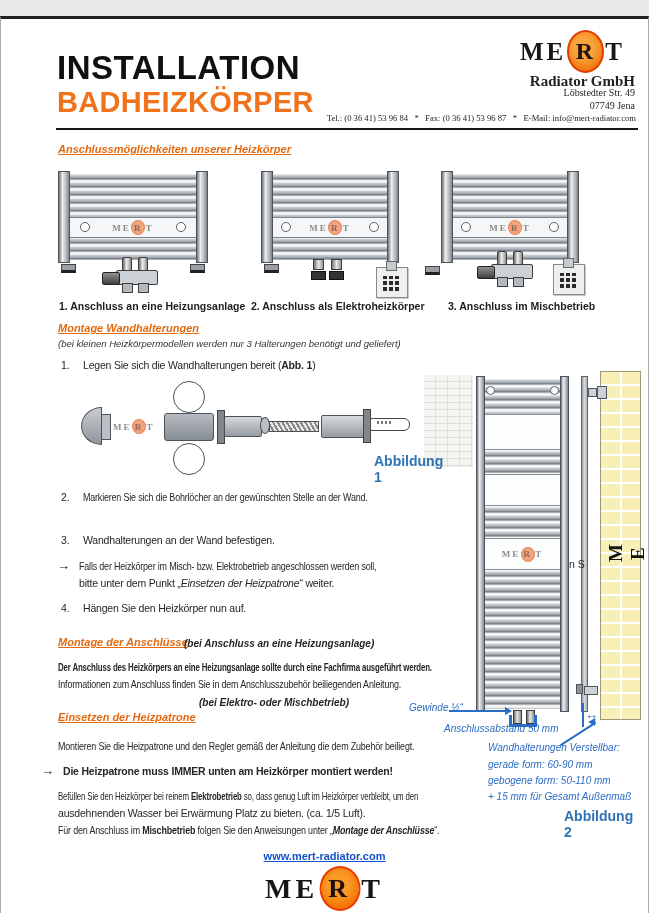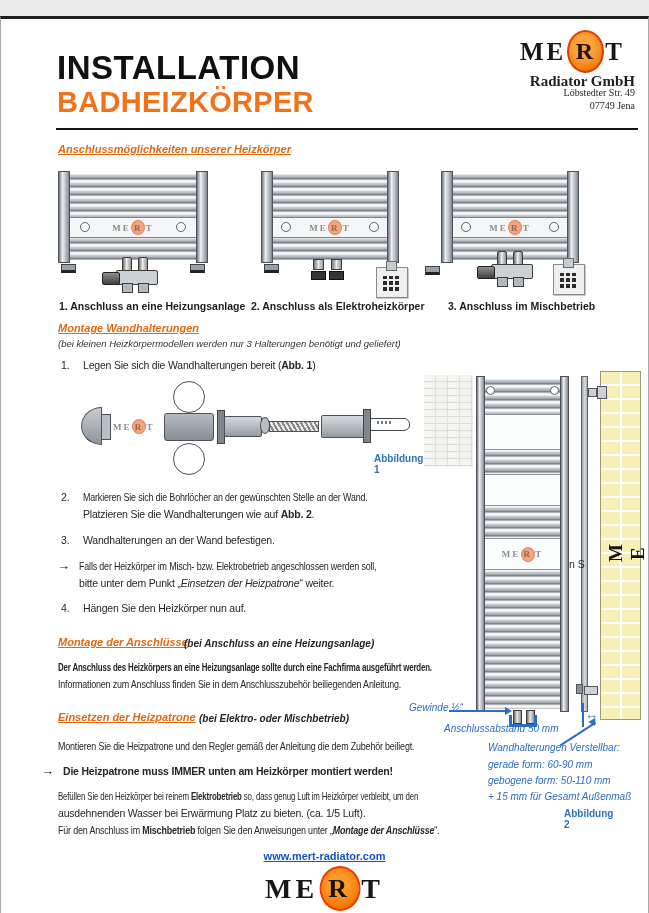--- a/index.html
+++ b/index.html
@@ -39,21 +39,21 @@
   .oh{color:#E3690F;font-weight:bold;font-style:italic;text-decoration:underline;font-size:11px;}
   .subhead{font-size:10px;font-weight:bold;font-style:italic;color:#242424;}
   .caption{font-size:10.5px;font-weight:bold;color:#1c1c1c;}
   .body{font-size:10.5px;letter-spacing:-.2px;color:#262626;white-space:nowrap;}
   .b{font-weight:bold;}
   .i{font-style:italic;}
   .num{font-size:10.5px;color:#262626;}
   .arrow-glyph{font-size:13px;font-weight:bold;color:#111;}
   .note-i{font-size:9.5px;font-style:italic;color:#333;}
   .blue-i{font-size:10px;font-style:italic;color:#2B6CC4;white-space:nowrap;}
-  .abb-label{font-size:10px;font-weight:bold;color:#2E74B5;}
+  .abb-label{font-size:14px;font-weight:bold;color:#2E74B5;}
   .link{font-size:11px;font-weight:bold;color:#1353C8;text-decoration:underline;cursor:pointer;}
   .frag{font-size:10.5px;color:#262626;overflow:hidden;white-space:nowrap;}
   
   .rad{position:absolute;}
   .rail{position:absolute;top:0;width:12px;height:92px;background:linear-gradient(90deg,#6f767c,#eceef0 35%,#b6bcc1 70%,#7f858a);border:1px solid #4d5358;box-sizing:border-box;}
   .bars{position:absolute;left:12px;right:12px;top:3px;height:86px;background:repeating-linear-gradient(180deg,#fdfdfd 0px,#cfd4d8 1px,#aeb5ba 3px,#6e757b 5px,#e9ebed 6px,#fdfdfd 8px);}
   .band{position:absolute;left:12px;right:12px;top:46px;height:19px;background:#f5f6f7;border-top:1px solid #7d8489;border-bottom:1px solid #7d8489;display:flex;align-items:center;justify-content:center;}
   .pin{position:absolute;width:10px;height:10px;background:#fff;border:1.5px solid #5a6066;border-radius:50%;box-sizing:border-box;}
   .foot{position:absolute;top:93px;width:13px;height:5px;background:#9aa0a5;border:1px solid #3e4246;border-bottom:3px solid #222;}
   .valve{position:absolute;width:62px;height:36px;}
@@ -109,20 +109,21 @@
     <span>M</span>
       <span>E</span>
       <span class="mr">
         <i>R</i>
       </span>
       <span>T</span>
   </div>
   <div class="abs company cname" style="right:13px;top:54px;">Radiator GmbH</div>
   <div class="abs company caddr" style="right:13px;top:68px;">Löbstedter Str. 49</div>
   <div class="abs company caddr" style="right:13px;top:81px;">07749 Jena</div>
+  <div class="abs tel nw" style="right:12px;top:94px;">Tel.: (0 36 41) 53 96 84   *   Fax: (0 36 41) 53 96 87   *   E-Mail: info@mert-radiator.com</div>
   <div class="abs hrule" style="left:55px;top:109px;width:582px;"></div>
 
   <div class="abs oh" style="left:57px;top:124px;">Anschlussmöglichkeiten unserer Heizkörper</div>
 
   <div class="rad" style="left:57px;top:152px;width:150px;height:124px;">
     <div class="bars"></div>
     <div class="rail" style="left:0;"></div>
     <div class="rail" style="right:0;"></div>
     <div class="band">
       <span class="mlogo mlogo-sm">
@@ -236,41 +237,40 @@
     <div class="abs scrshaft" style="left:268px;top:402px;"></div>
     <div class="abs anchor" style="left:320px;top:396px;"></div>
     <div class="abs flange" style="left:362px;top:390px;"></div>
     <div class="abs dowel" style="left:369px;top:399px;"></div>
     <div class="abs gwall" style="left:423px;top:356px;width:49px;height:92px;"></div>
     <div class="abs abb-label" style="left:373px;top:434px;">Abbildung 1</div>
   </div>
 
   <div class="abs num" style="left:60px;top:472px;">2.</div>
   <div class="abs body sx85" style="left:82px;top:472px;">Markieren Sie sich die Bohrlöcher an der gewünschten Stelle an der Wand.</div>
-  <div class="abs body" style="left:82px;top:489px;"><span>Platzieren Sie die Wandhalterungen wie auf </span><span class="b">Abb. 2</span><span>.</span></div>
 
   <div class="abs num" style="left:60px;top:515px;">3.</div>
   <div class="abs body" style="left:82px;top:515px;">Wandhalterungen an der Wand befestigen.</div>
 
   <div class="abs arrow-glyph" style="left:56px;top:539px;">→</div>
   <div class="abs body sx85" style="left:78px;top:541px;">Falls der Heizkörper im Misch- bzw. Elektrobetrieb angeschlossen werden soll,</div>
   <div class="abs body" style="left:78px;top:558px;"><span>bitte unter dem Punkt „</span><span class="i">Einsetzen der Heizpatrone</span><span>“ weiter.</span></div>
 
   <div class="abs num" style="left:60px;top:583px;">4.</div>
   <div class="abs body" style="left:82px;top:583px;">Hängen Sie den Heizkörper nun auf.</div>
 
   <div class="abs frag" style="left:568px;top:539px;width:16px;z-index:3;">n Sie</div>
 
   <div class="abs oh" style="left:57px;top:617px;">Montage der Anschlüsse</div>
   <div class="abs subhead" style="left:183px;top:619px;">(bei Anschluss an eine Heizungsanlage)</div>
   <div class="abs body b sx75" style="left:57px;top:642px;">Der Anschluss des Heizkörpers an eine Heizungsanlage sollte durch eine Fachfirma ausgeführt werden.</div>
   <div class="abs body sx85" style="left:57px;top:659px;">Informationen zum Anschluss finden Sie in dem Anschlusszubehör beiliegenden Anleitung.</div>
 
   <div class="abs oh" style="left:57px;top:692px;">Einsetzen der Heizpatrone</div>
-  <div class="abs subhead" style="left:198px;top:694px;">(bei Elektro- oder Mischbetrieb)</div>
+  <div class="abs subhead" style="left:198px;top:678px;">(bei Elektro- oder Mischbetrieb)</div>
   <div class="abs body sx85" style="left:57px;top:721px;">Montieren Sie die Heizpatrone und den Regler gemäß der Anleitung die dem Zubehör beiliegt.</div>
 
   <div class="abs arrow-glyph" style="left:40px;top:744px;">→</div>
   <div class="abs body b" style="left:62px;top:746px;">Die Heizpatrone muss IMMER unten am Heizkörper montiert werden!</div>
 
   <div class="abs body sx75" style="left:57px;top:771px;"><span>Befüllen Sie den Heizkörper bei reinem </span><span class="b">Elektrobetrieb</span><span> so, dass genug Luft im Heizkörper verbleibt, um den</span></div>
   <div class="abs body" style="left:57px;top:788px;">ausdehnenden Wasser bei Erwärmung Platz zu bieten. (ca. 1/5 Luft).</div>
   <div class="abs body sx85" style="left:57px;top:805px;"><span>Für den Anschluss im </span><span class="b">Mischbetrieb</span><span> folgen Sie den Anweisungen unter „</span><span class="b i">Montage der Anschlüsse</span><span>“.</span></div>
 
   <div class="abs" style="left:0;top:0;width:0;height:0;z-index:2;">

